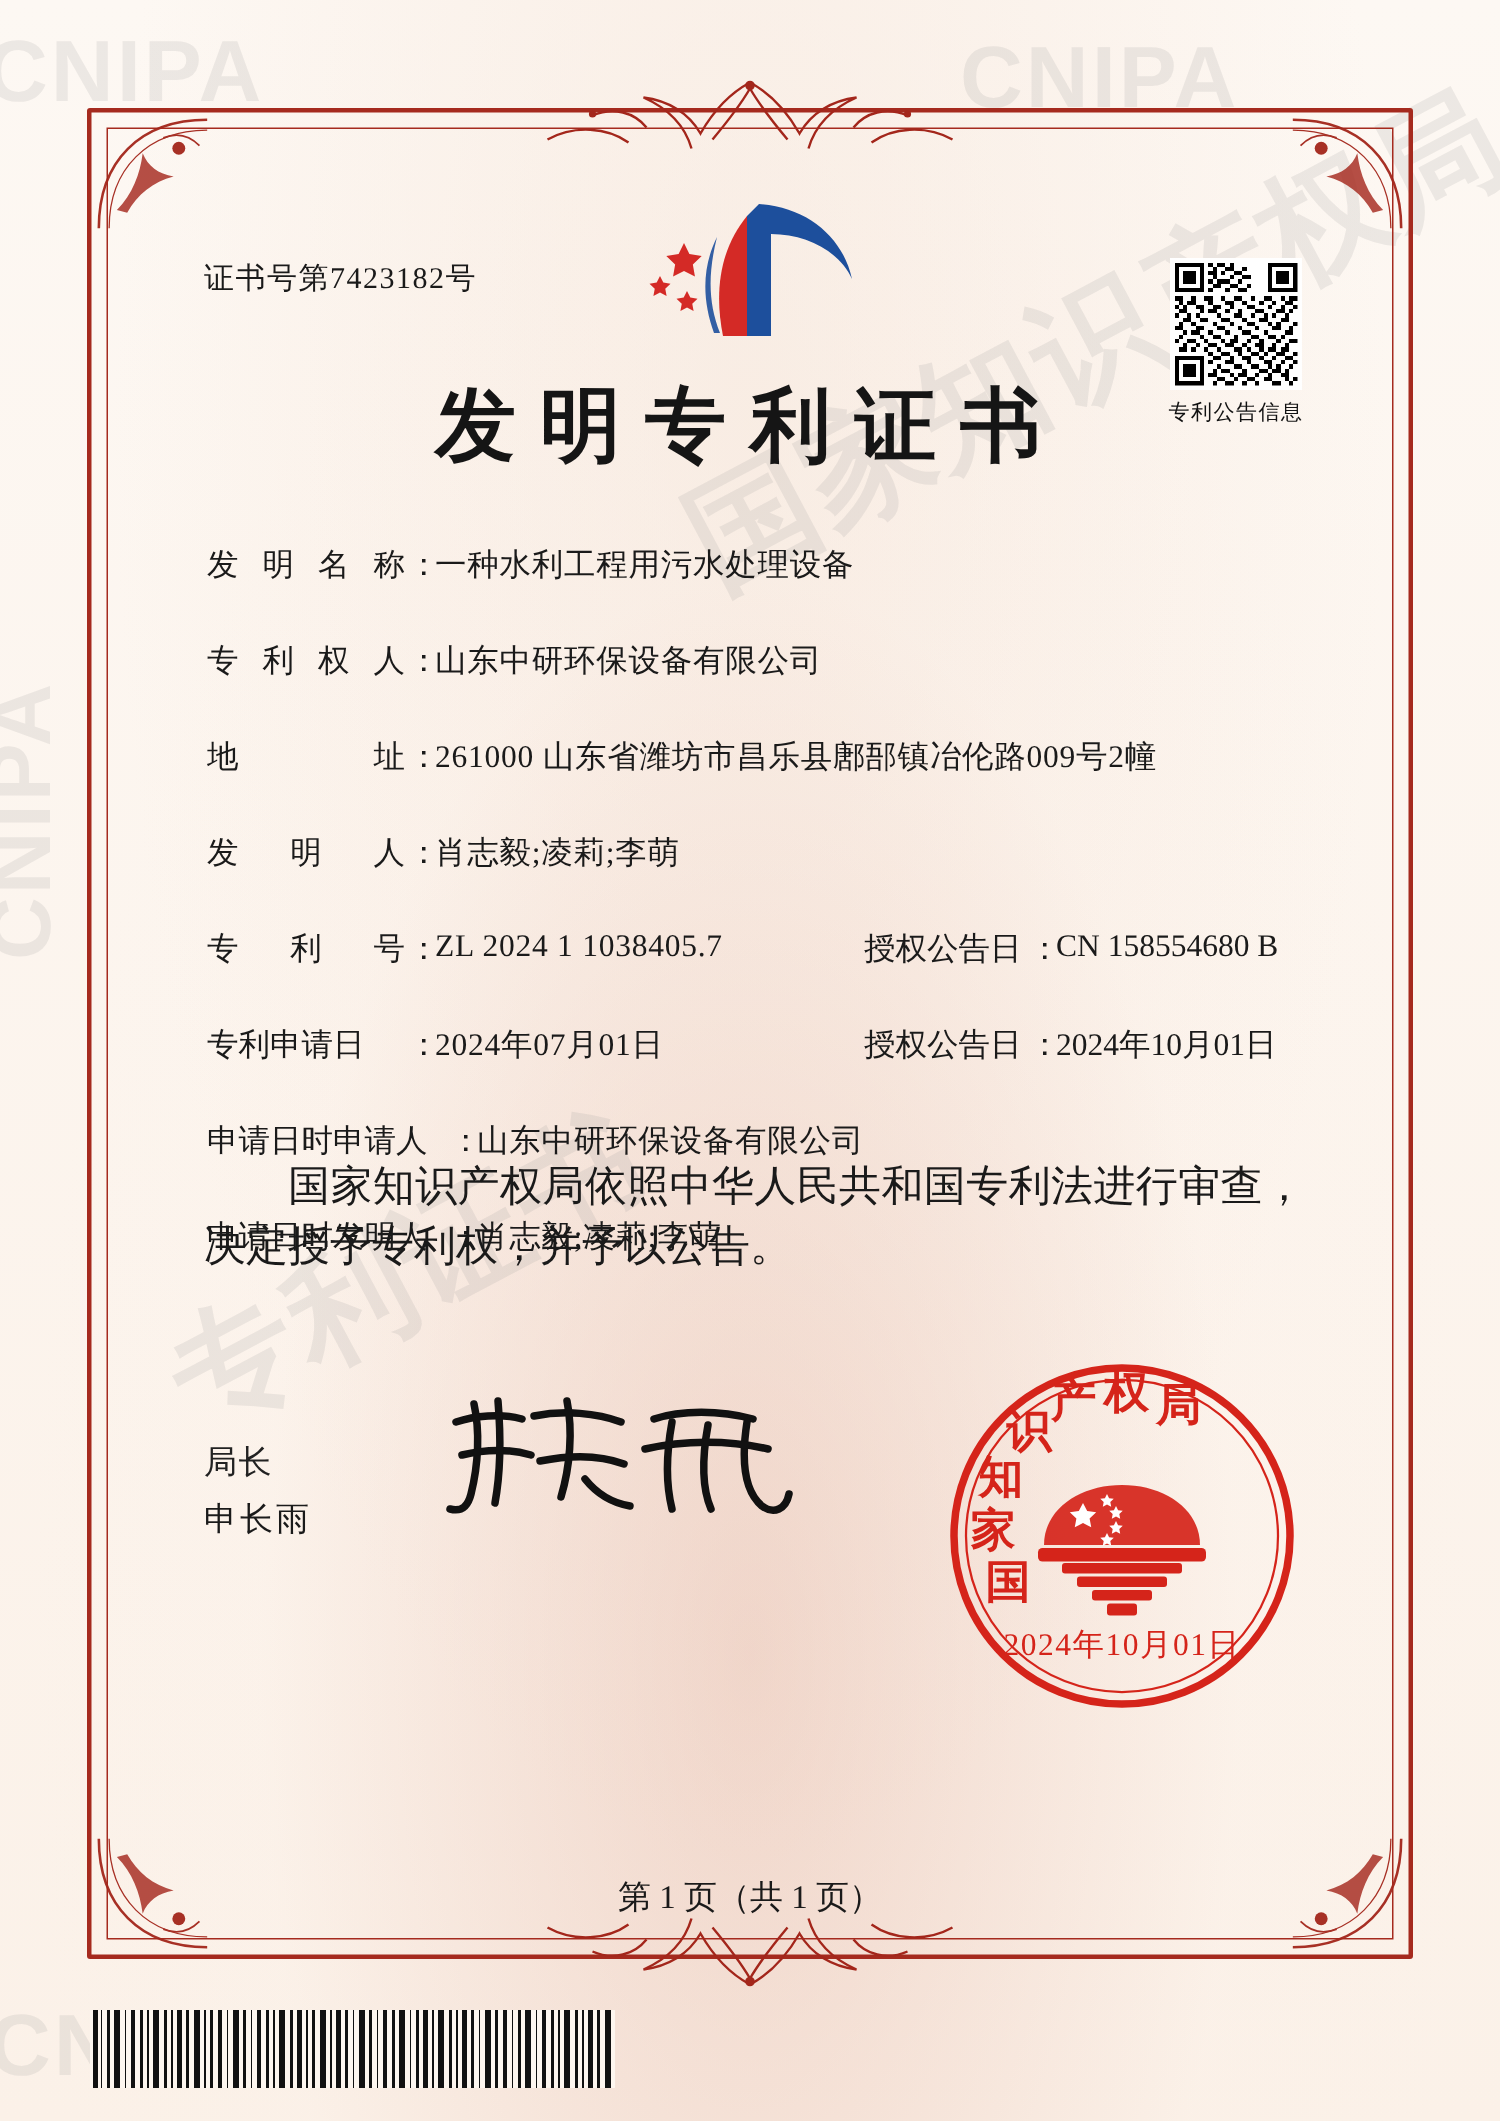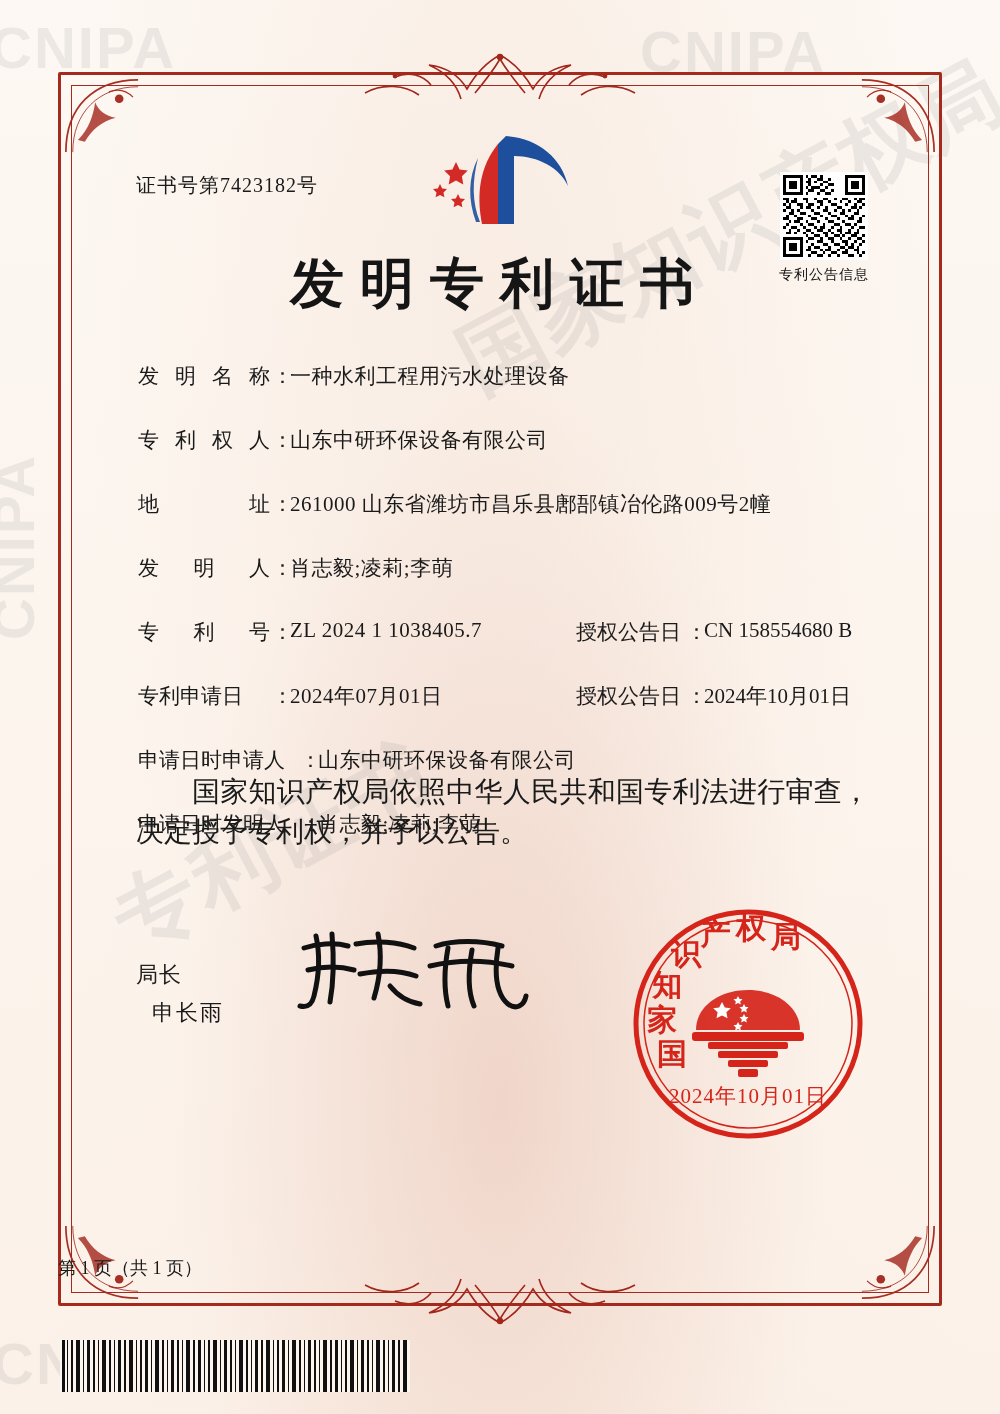--- a/index.html
+++ b/index.html
@@ -90,39 +90,39 @@
   .para{
     position:absolute;left:78px;right:72px;top:700px;
     font-size:28px;line-height:40px;text-align:justify;
   }
   .para p{margin:0;}
   .para .indent{text-indent:2em;}
 
   
   .sig-block{position:absolute;left:78px;top:840px;width:460px;}
   .sig-title{position:absolute;left:0;top:48px;font-size:22px;letter-spacing:1px;color:#222;}
-  .sig-name{position:absolute;left:16px;top:86px;font-size:22px;letter-spacing:2px;}
+  .sig-name{position:absolute;left:0;top:86px;font-size:22px;letter-spacing:2px;}
   .sig-hand{
     position:absolute;left:150px;top:6px;width:260px;height:100px;color:#111;
   }
   .sig-hand svg{width:100%;height:100%;}
 
   
   .seal{
     position:absolute;right:74px;top:832px;width:240px;height:240px;color:#d5241a;
   }
   .seal svg{width:100%;height:100%;display:block;}
   .seal-date{
     position:absolute;left:50%;transform:translateX(-50%);
     bottom:34px;font-size:21px;color:#d5241a;letter-spacing:1px;white-space:nowrap;
     font-family:"Liberation Serif",serif;
   }
 
   .page-no{
-    position:absolute;left:0;right:0;bottom:26px;font-size:18px;
+    position:absolute;left:0;right:0;bottom:26px;text-align:center;font-size:22px;
   }
 
   
   .barcode{position:absolute;left:60px;bottom:22px;width:350px;height:52px;}
   .barcode svg{width:100%;height:100%;display:block;}
 </style>
 </head>
 <body>
 
 <div class="page-bg"></div>

